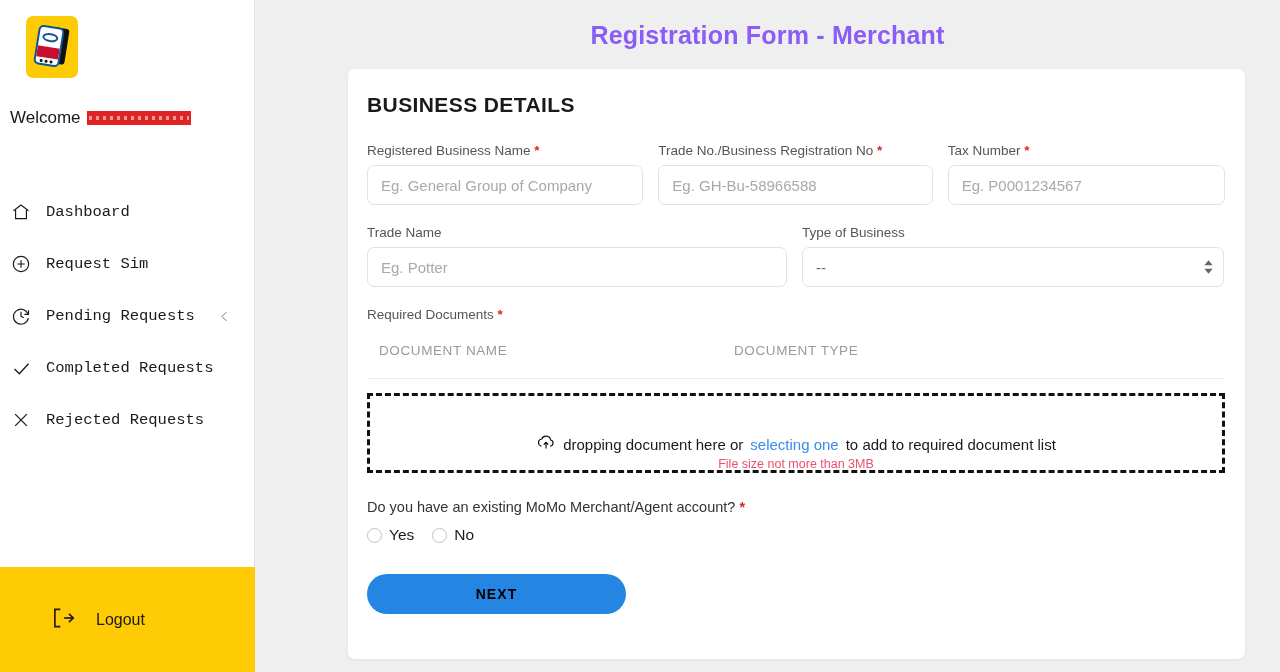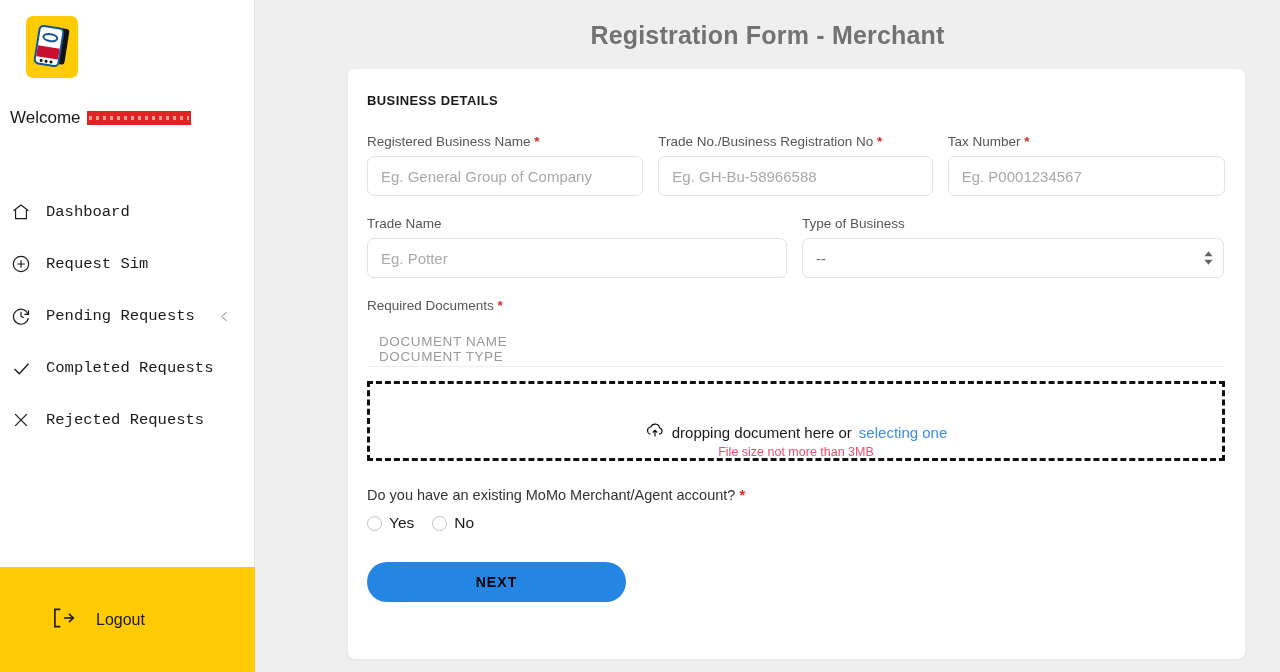--- a/index.html
+++ b/index.html
@@ -166,39 +166,39 @@
     height: 672px;
     background: #efefef;
     position: relative;
     overflow: hidden;
   }
 
   .page-title {
     text-align: center;
     font-size: 25px;
     font-weight: bold;
-    color: #737373;
+    color: #8b5cf6;
     padding-top: 21px;
     letter-spacing: 0.2px;
   }
 
   .card {
     position: absolute;
     left: 93px;
     top: 69px;
     width: 897px;
     height: 590px;
     background: #fff;
     border-radius: 7px;
     box-shadow: 0 1px 3px rgba(0,0,0,0.06);
     padding: 24px 20px 0 19px;
   }
 
   .section-title {
-    font-size: 13px;
+    font-size: 21px;
     font-weight: bold;
     color: #1a1a1a;
     letter-spacing: 0.4px;
     margin-bottom: 26px;
   }
 
   .row { display: flex; gap: 15px; margin-bottom: 20px; }
 
   .field-label {
     font-size: 13.5px;
@@ -249,23 +249,22 @@
 
   .col-a { width: 277px; }
   .col-b { width: 275px; }
   .col-c { width: 278px; }
   .col-wide { width: 420px; }
   .col-wide2 { width: 422px; }
 
   
   .doc-head {
     display: flex;
-    padding: 14px 12px 2px 12px;
+    padding: 14px 12px 20px 12px;
     border-bottom: 1px solid #ececec;
-    flex-direction: column;
   }
   .doc-col {
     font-size: 13.5px;
     color: #9a9a9a;
     letter-spacing: 0.6px;
   }
   .doc-col.name { width: 355px; }
 
   .dropzone {
     margin-top: 14px;
@@ -506,20 +505,21 @@
           <div class="dz-line">
             <span>
               <svg width="20" height="17" viewBox="0 0 24 20" fill="none" stroke="#111" stroke-width="1.4">
                 <path d="M6.5 15.5A4.3 4.3 0 0 1 6.9 7a5.6 5.6 0 0 1 10.7 1.2 3.7 3.7 0 0 1-.7 7.3"></path>
                 <path d="M12 18.5v-7"></path>
                   <path d="m9.3 13.6 2.7-2.6 2.7 2.6"></path>
               </svg>
             </span>
             <span>dropping document here or</span>
             <span class="dz-link">selecting one</span>
+            <span>to add to required document list</span>
           </div>
           <div class="dz-sub">File size not more than 3MB</div>
         </div>
       </div>
 
       
       <div class="question">
         <span>Do you have an existing MoMo Merchant/Agent account?</span>
         <span class="req">*</span>
       </div>

